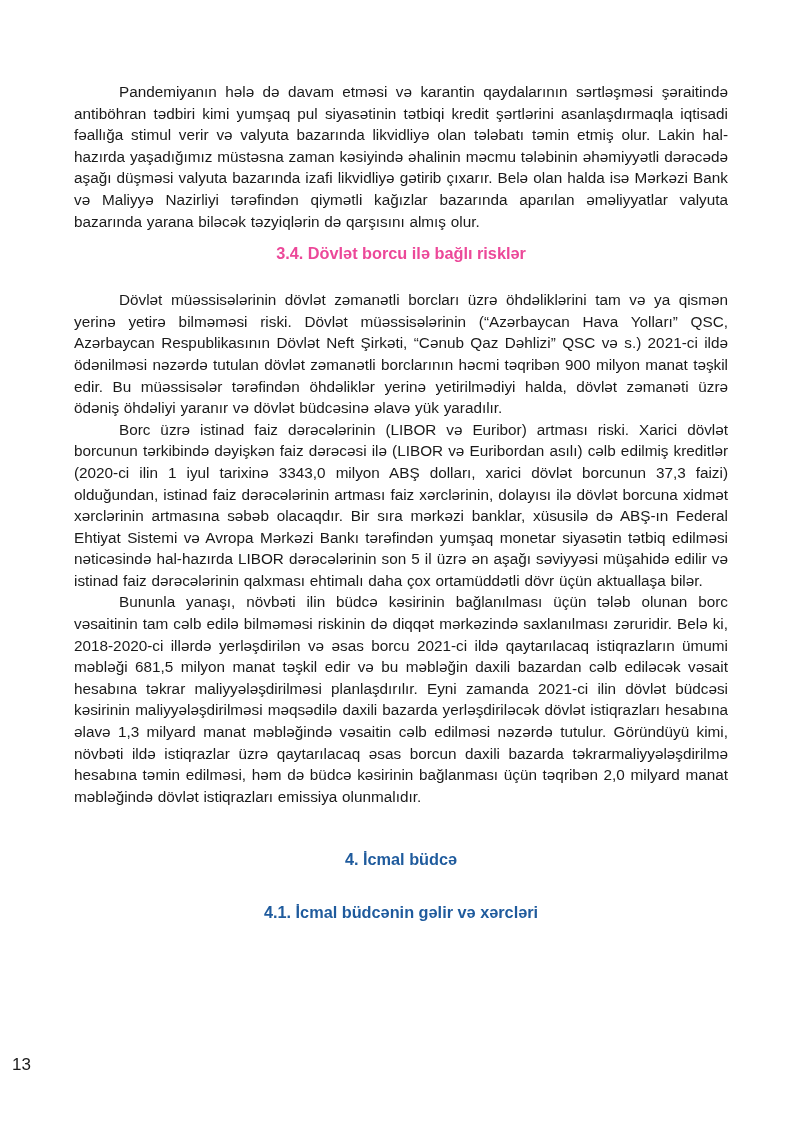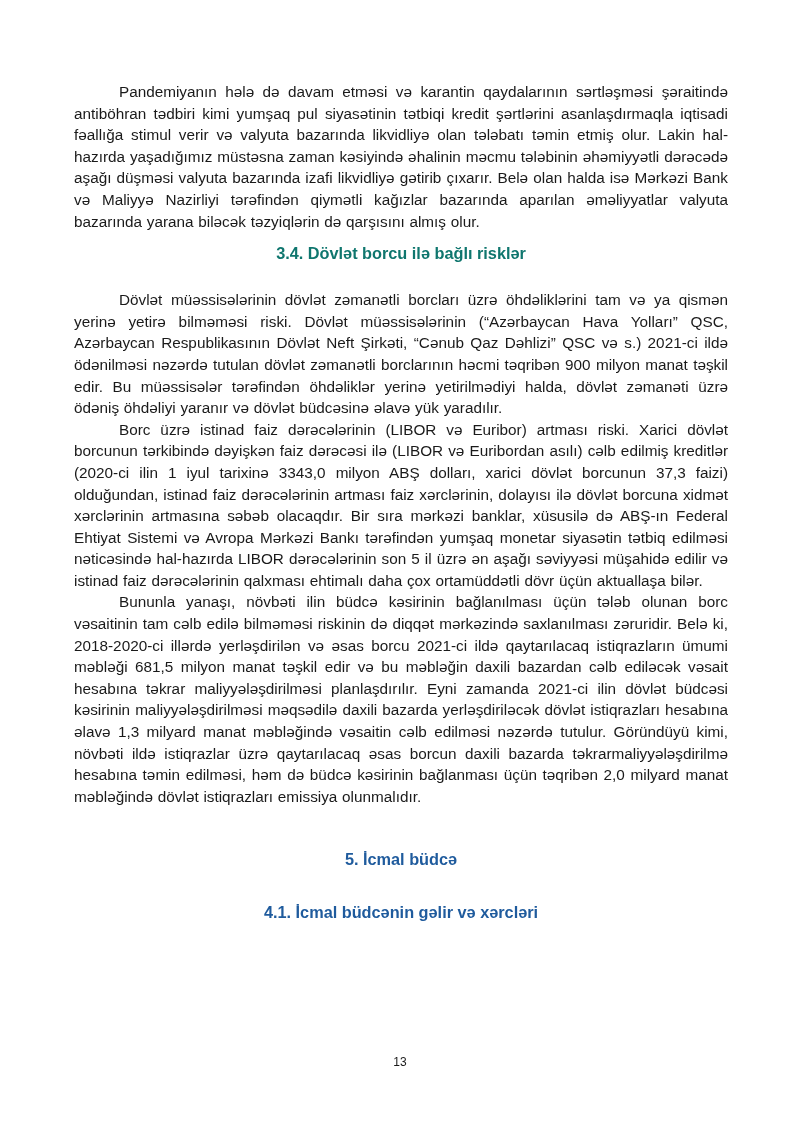--- a/index.html
+++ b/index.html
@@ -44,32 +44,31 @@
     text-indent: 0;
   }
   [data-name="heading-3-4"] { margin: 11px 0 25px 0; }
   [data-name="heading-4"]   { margin: 42px 0 32px 0; }
   [data-name="heading-4-1"] { margin: 0 0 26px 0; }
   .page-footer {
     position: absolute;
     top: 1044px;
     left: 0;
     width: 100%;
-    text-align: center;
-    font-size: 12px;
+    font-size: 17px;
     color: #1a1a1a;
   }
 </style>
 </head>
 <body>
 
 <div class="page" data-name="document-page">
   <div class="content" data-name="document-content">
       <p class="body-paragraph" data-name="paragraph"><span data-name="text-run">Pandemiyanın hələ də davam etməsi və karantin qaydalarının sərtləşməsi şəraitində antiböhran tədbiri kimi yumşaq pul siyasətinin tətbiqi kredit şərtlərini asanlaşdırmaqla iqtisadi fəallığa stimul verir və valyuta bazarında likvidliyə olan tələbatı təmin etmiş olur. Lakin hal-hazırda yaşadığımız müstəsna zaman kəsiyində əhalinin məcmu tələbinin əhəmiyyətli dərəcədə aşağı düşməsi valyuta bazarında izafi likvidliyə gətirib çıxarır. Belə olan halda isə Mərkəzi Bank və Maliyyə Nazirliyi tərəfindən qiymətli kağızlar bazarında aparılan əməliyyatlar valyuta bazarında yarana biləcək təzyiqlərin də qarşısını almış olur.</span></p>
-      <div class="heading" data-name="heading-3-4" style="color: #0f766e;">3.4. Dövlət borcu ilə bağlı risklər</div>
+      <div class="heading" data-name="heading-3-4" style="color: #ec4899;">3.4. Dövlət borcu ilə bağlı risklər</div>
       <p class="body-paragraph" data-name="paragraph"><b data-name="bold-text-run">Dövlət müəssisələrinin dövlət zəmanətli borcları üzrə öhdəliklərini tam və ya qismən yerinə yetirə bilməməsi riski</b><span data-name="text-run">. Dövlət müəssisələrinin (“Azərbaycan Hava Yolları” QSC, Azərbaycan Respublikasının Dövlət Neft Şirkəti, “Cənub Qaz Dəhlizi” QSC və s.) 2021-ci ildə ödənilməsi nəzərdə tutulan dövlət zəmanətli borclarının həcmi təqribən 900 milyon manat təşkil edir. Bu müəssisələr tərəfindən öhdəliklər yerinə yetirilmədiyi halda, dövlət zəmanəti üzrə ödəniş öhdəliyi yaranır və dövlət büdcəsinə əlavə yük yaradılır.</span></p>
       <p class="body-paragraph" data-name="paragraph"><b data-name="bold-text-run">Borc üzrə istinad faiz dərəcələrinin (LIBOR və Euribor) artması riski.</b><span data-name="text-run"> Xarici dövlət borcunun tərkibində dəyişkən faiz dərəcəsi ilə (LIBOR və Euribordan asılı) cəlb edilmiş kreditlər (2020-ci ilin 1 iyul tarixinə 3343,0 milyon ABŞ dolları, xarici dövlət borcunun 37,3 faizi) olduğundan, istinad faiz dərəcələrinin artması faiz xərclərinin, dolayısı ilə dövlət borcuna xidmət xərclərinin artmasına səbəb olacaqdır. Bir sıra mərkəzi banklar, xüsusilə də ABŞ-ın Federal Ehtiyat Sistemi və Avropa Mərkəzi Bankı tərəfindən yumşaq monetar siyasətin tətbiq edilməsi nəticəsində hal-hazırda LIBOR dərəcələrinin son 5 il üzrə ən aşağı səviyyəsi müşahidə edilir və istinad faiz dərəcələrinin qalxması ehtimalı daha çox ortamüddətli dövr üçün aktuallaşa bilər.</span></p>
       <p class="body-paragraph" data-name="paragraph"><span data-name="text-run">Bununla yanaşı, </span><b data-name="bold-text-run">növbəti ilin büdcə kəsirinin bağlanılması üçün tələb olunan borc vəsaitinin tam cəlb edilə bilməməsi riski</b><span data-name="text-run">nin də diqqət mərkəzində saxlanılması zəruridir. Belə ki, 2018-2020-ci illərdə yerləşdirilən və əsas borcu 2021-ci ildə qaytarılacaq istiqrazların ümumi məbləği 681,5 milyon manat təşkil edir və bu məbləğin daxili bazardan cəlb ediləcək vəsait hesabına təkrar maliyyələşdirilməsi planlaşdırılır. Eyni zamanda 2021-ci ilin dövlət büdcəsi kəsirinin maliyyələşdirilməsi məqsədilə daxili bazarda yerləşdiriləcək dövlət istiqrazları hesabına əlavə 1,3 milyard manat məbləğində vəsaitin cəlb edilməsi nəzərdə tutulur. Göründüyü kimi, növbəti ildə istiqrazlar üzrə qaytarılacaq əsas borcun daxili bazarda təkrarmaliyyələşdirilmə hesabına təmin edilməsi, həm də büdcə kəsirinin bağlanması üçün təqribən 2,0 milyard manat məbləğində dövlət istiqrazları emissiya olunmalıdır.</span></p>
-      <div class="heading" data-name="heading-4" style="color: rgb(31, 91, 157);">5. İcmal büdcə</div>
+      <div class="heading" data-name="heading-4" style="color: rgb(31, 91, 157);">4. İcmal büdcə</div>
       <div class="heading" data-name="heading-4-1" style="color: rgb(31, 91, 157); text-align: center;">4.1.  İcmal büdcənin gəlir və xərcləri</div>
     </div>
   <div class="page-footer" data-name="page-number">13</div>
 </div>
 
 </body></html>

